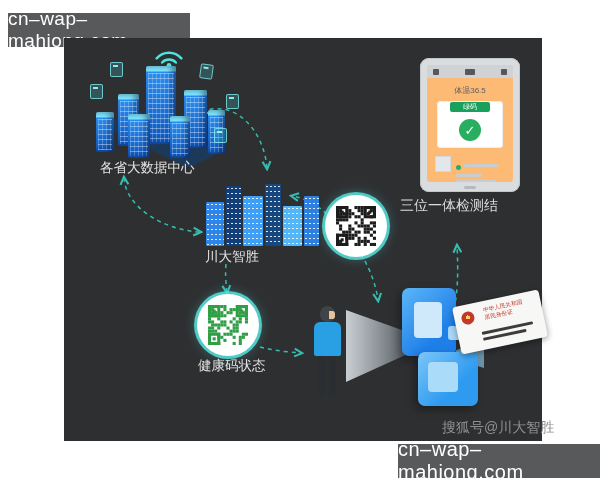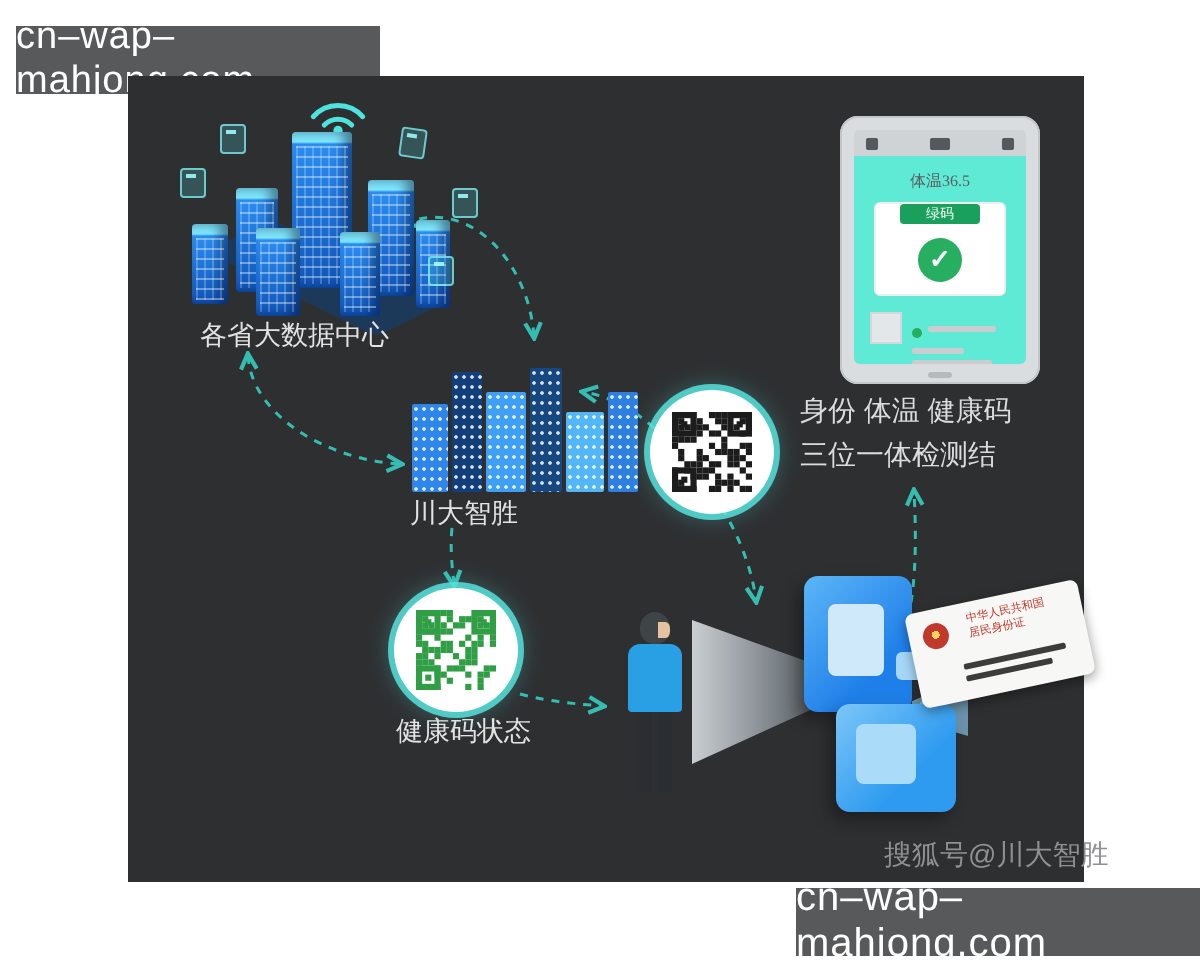--- a/index.html
+++ b/index.html
@@ -57,21 +57,21 @@
   .qrwrap{position:absolute;width:62px;height:62px;border-radius:50%;background:#ffffff;
     box-shadow:0 0 0 3px rgba(86,224,219,.85),0 0 14px rgba(86,224,219,.45);
     display:flex;align-items:center;justify-content:center;}
   .qrwrap svg{width:40px;height:40px;}
   .qr-venue{left:261px;top:157px;}
   .qr-health{left:133px;top:256px;}
 
   
   .phone{position:absolute;left:356px;top:20px;width:100px;height:134px;background:#d9dde0;border-radius:9px;
     box-shadow:inset 0 0 0 1px #c2c7ca;}
-  .screen{position:absolute;left:7px;top:7px;right:7px;bottom:10px;background:#5eead4;border-radius:3px;overflow:hidden;font-family:Liberation Serif, serif;}
+  .screen{position:absolute;left:7px;top:7px;right:7px;bottom:10px;background:#fdba74;border-radius:3px;overflow:hidden;}
   .pbar{height:13px;background:#cfd3d6;display:flex;align-items:center;justify-content:space-between;padding:0 6px;}
   .pico{width:6px;height:6px;background:#55585c;border-radius:1px;}
   .ptemp{text-align:center;font-size:8px;color:#5a5f63;margin-top:7px;}
   .pcard{margin:5px auto 0;width:64px;border:1px solid #eeeeee;border-radius:3px;padding-bottom:6px;background:#fff;}
   .pbadge{margin:0 auto;width:40px;height:10px;background:#18a05c;border-radius:2px;color:#fff;font-size:7px;
     display:flex;align-items:center;justify-content:center;}
   .pcheck{margin:7px auto 0;width:22px;height:22px;border-radius:50%;background:#27ae60;color:#fff;
     display:flex;align-items:center;justify-content:center;font-size:13px;font-weight:bold;}
   .prow{display:flex;gap:5px;margin:8px 0 0 8px;align-items:flex-start;}
   .psq{width:14px;height:14px;background:#e4e7e9;border:1px solid #d5d8da;}
@@ -382,21 +382,20 @@
             <div><i class="pdot"></i><i class="pline" style="width:34px;display:inline-block;"></i></div>
             <div class="pline" style="width:26px;"></div>
             <div class="pline" style="width:40px;"></div>
           </div>
         </div>
       </div>
       <i class="phome"></i>
     </div>
 
     <div class="result">
-      <div>身份 体温 健康码</div>
       <div>三位一体检测结</div>
     </div>
 
     <div class="person">
       <i class="head"></i>
       <i class="face"></i>
       <i class="torso"></i>
       <i class="legs"></i>
     </div>
     <i class="beam"></i>

